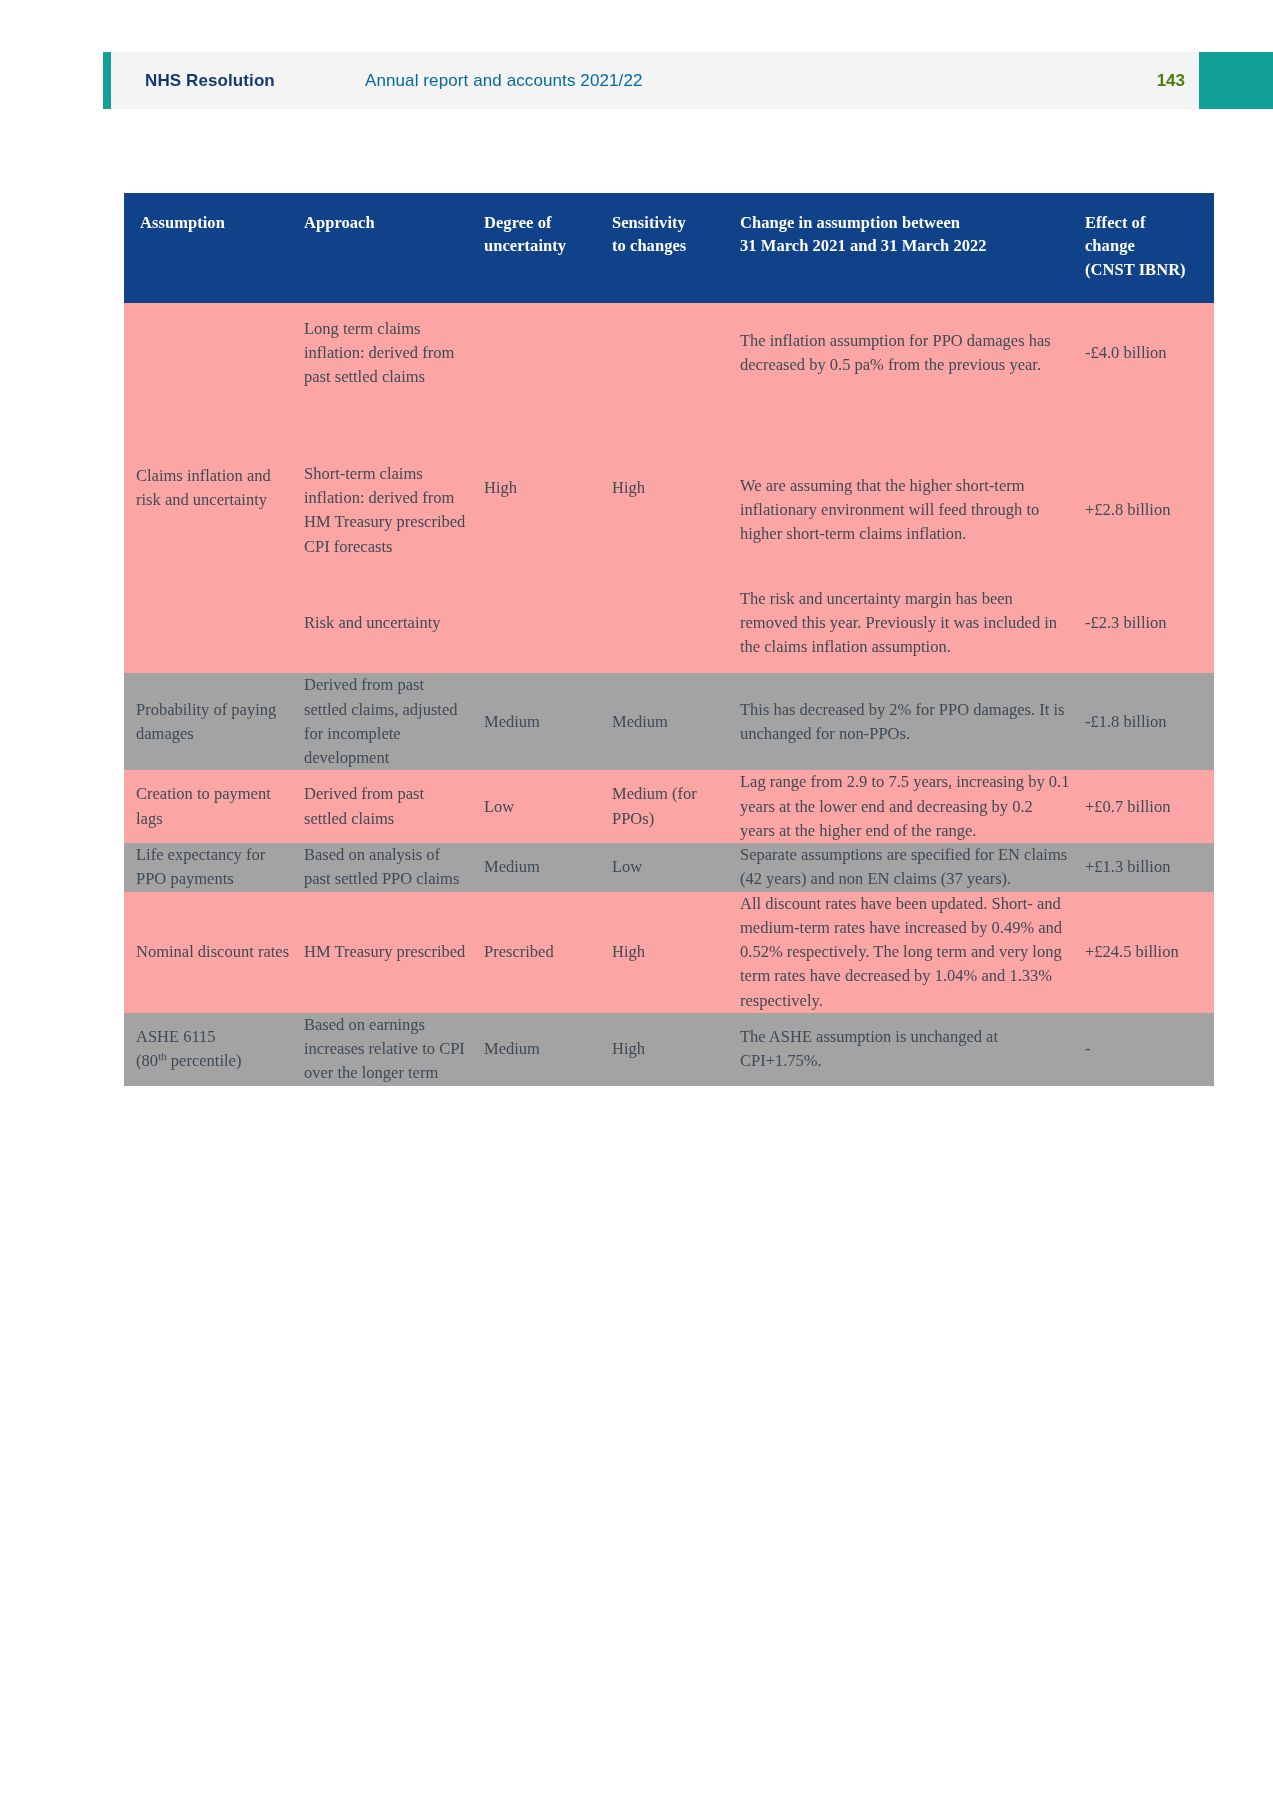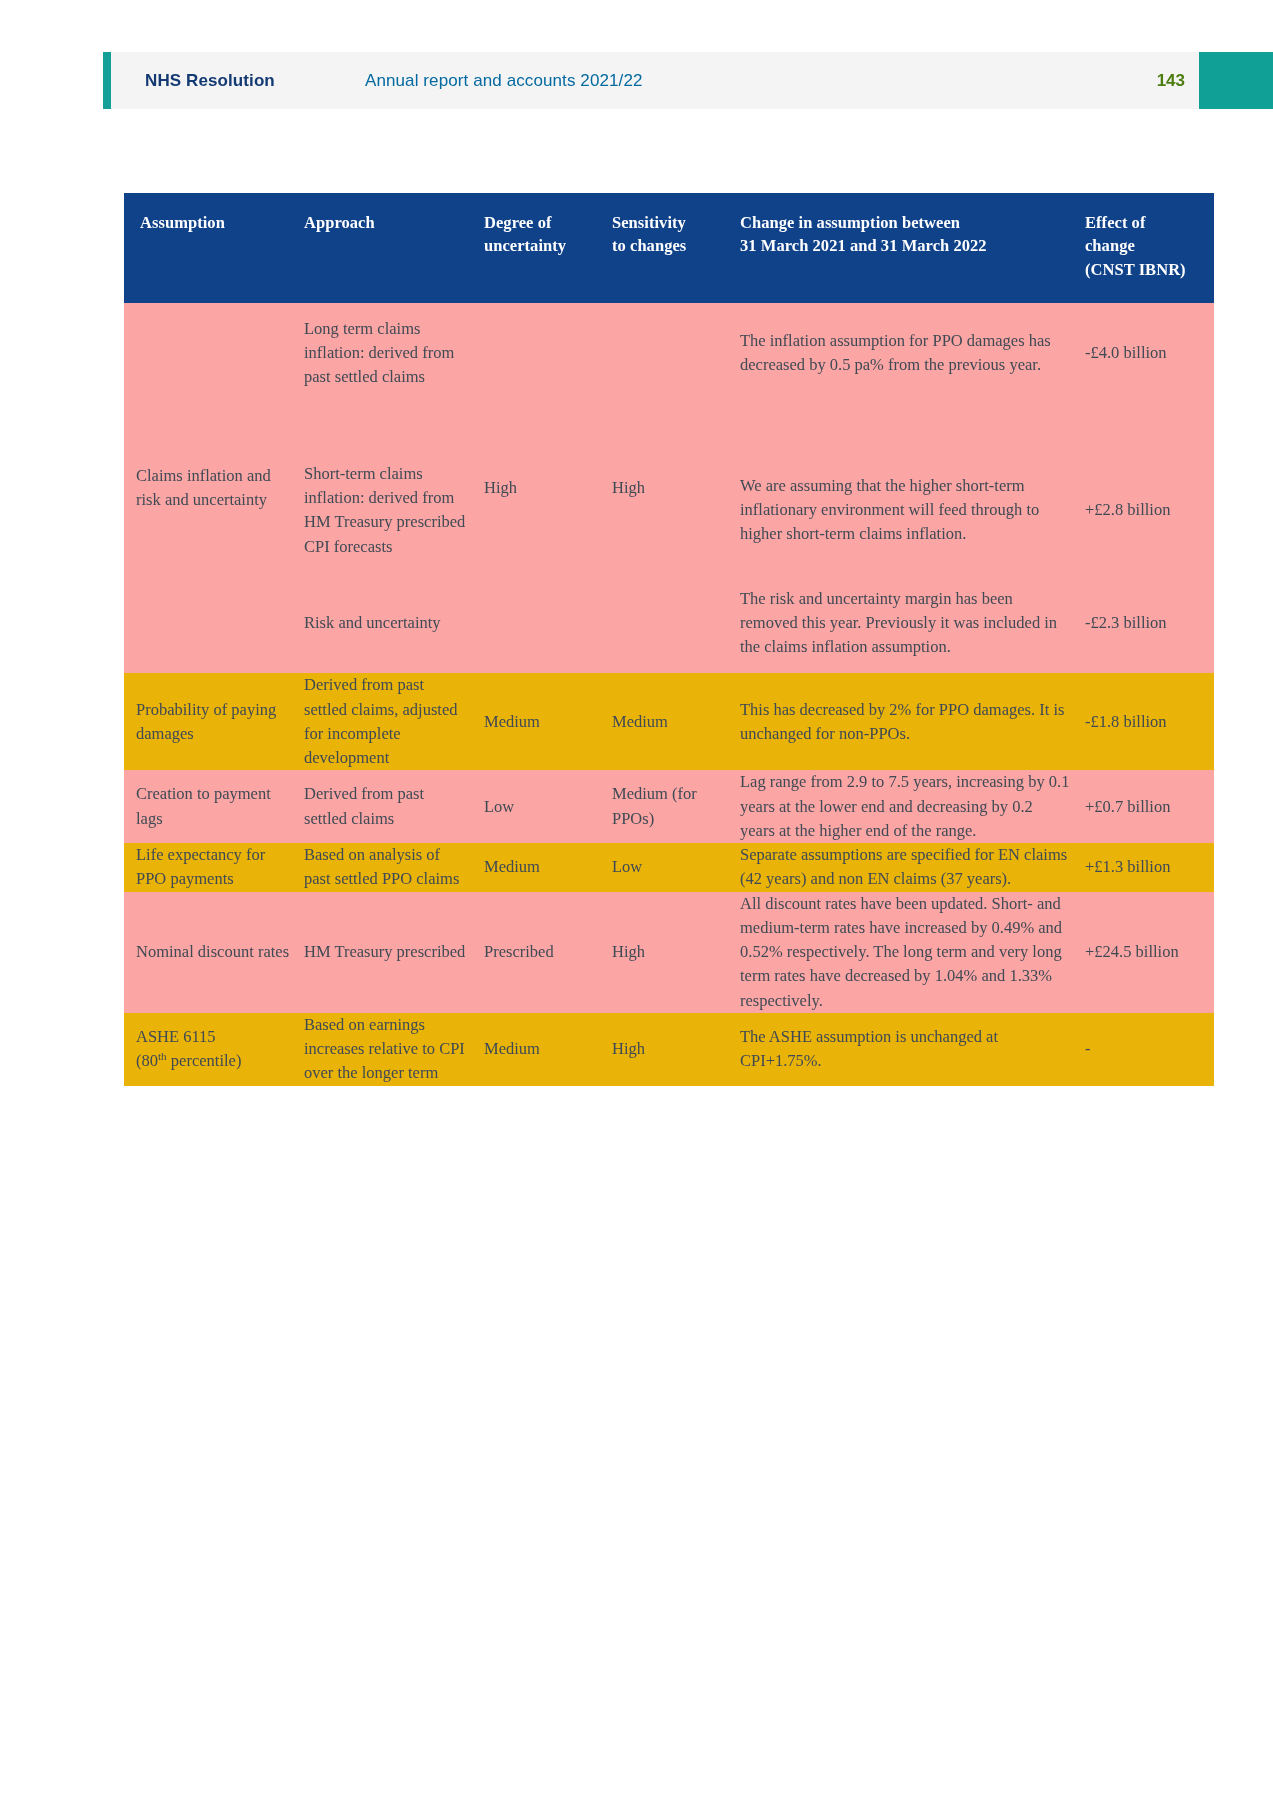--- a/index.html
+++ b/index.html
@@ -113,21 +113,21 @@
     line-height: 1.47;
     color: #3f4a54;
     vertical-align: middle;
     padding: 0 14px 0 0;
     border: none;
   }
   .assumptions-table td.col-first { padding-left: 12px; }
   .assumptions-table td.col-last  { padding-right: 10px; }
 
   tr.shaded td { background: #fca5a5; }
-  tr.plain  td { background: #eab308; }
+  tr.plain  td { background: #a3a3a3; }
   .cell-pad-md  { padding-top: 20px; padding-bottom: 20px; }
   .cell-pad-lg  { padding-top: 26px; padding-bottom: 26px; }
 
   td.sub-cell {
     vertical-align: middle;
   }
   .sub-block {
     min-height: 100px;
     display: flex;
     align-items: center;

